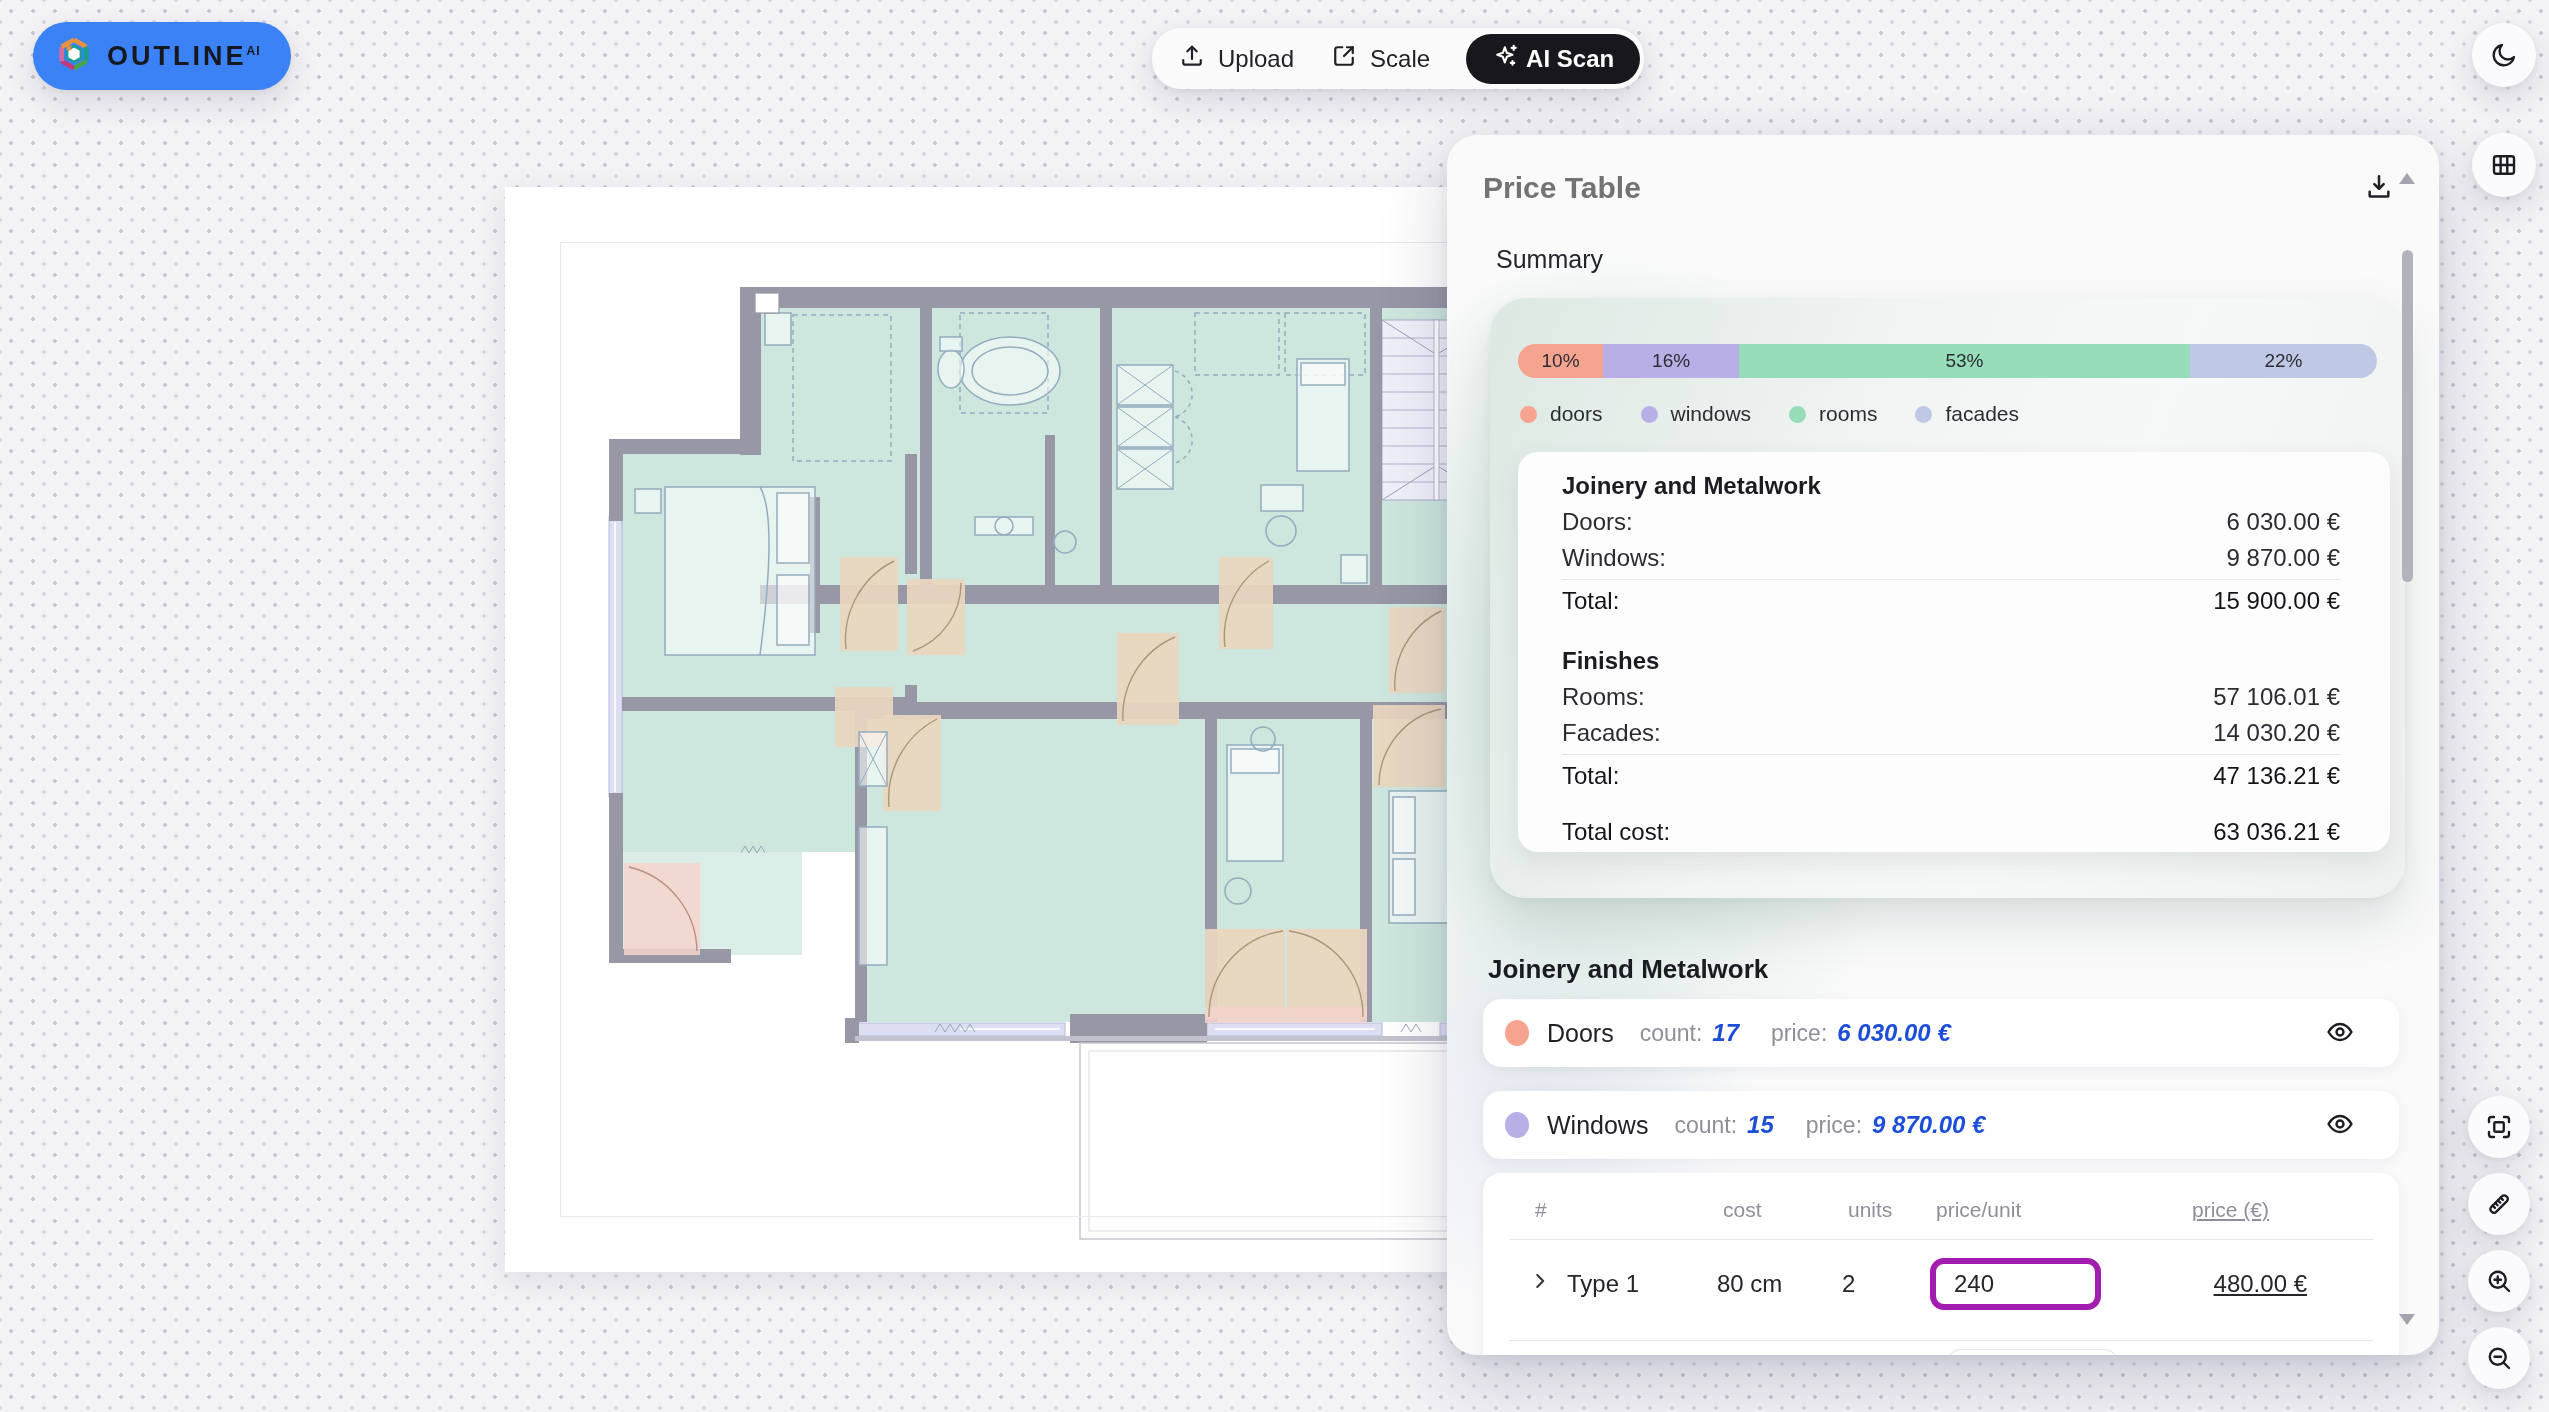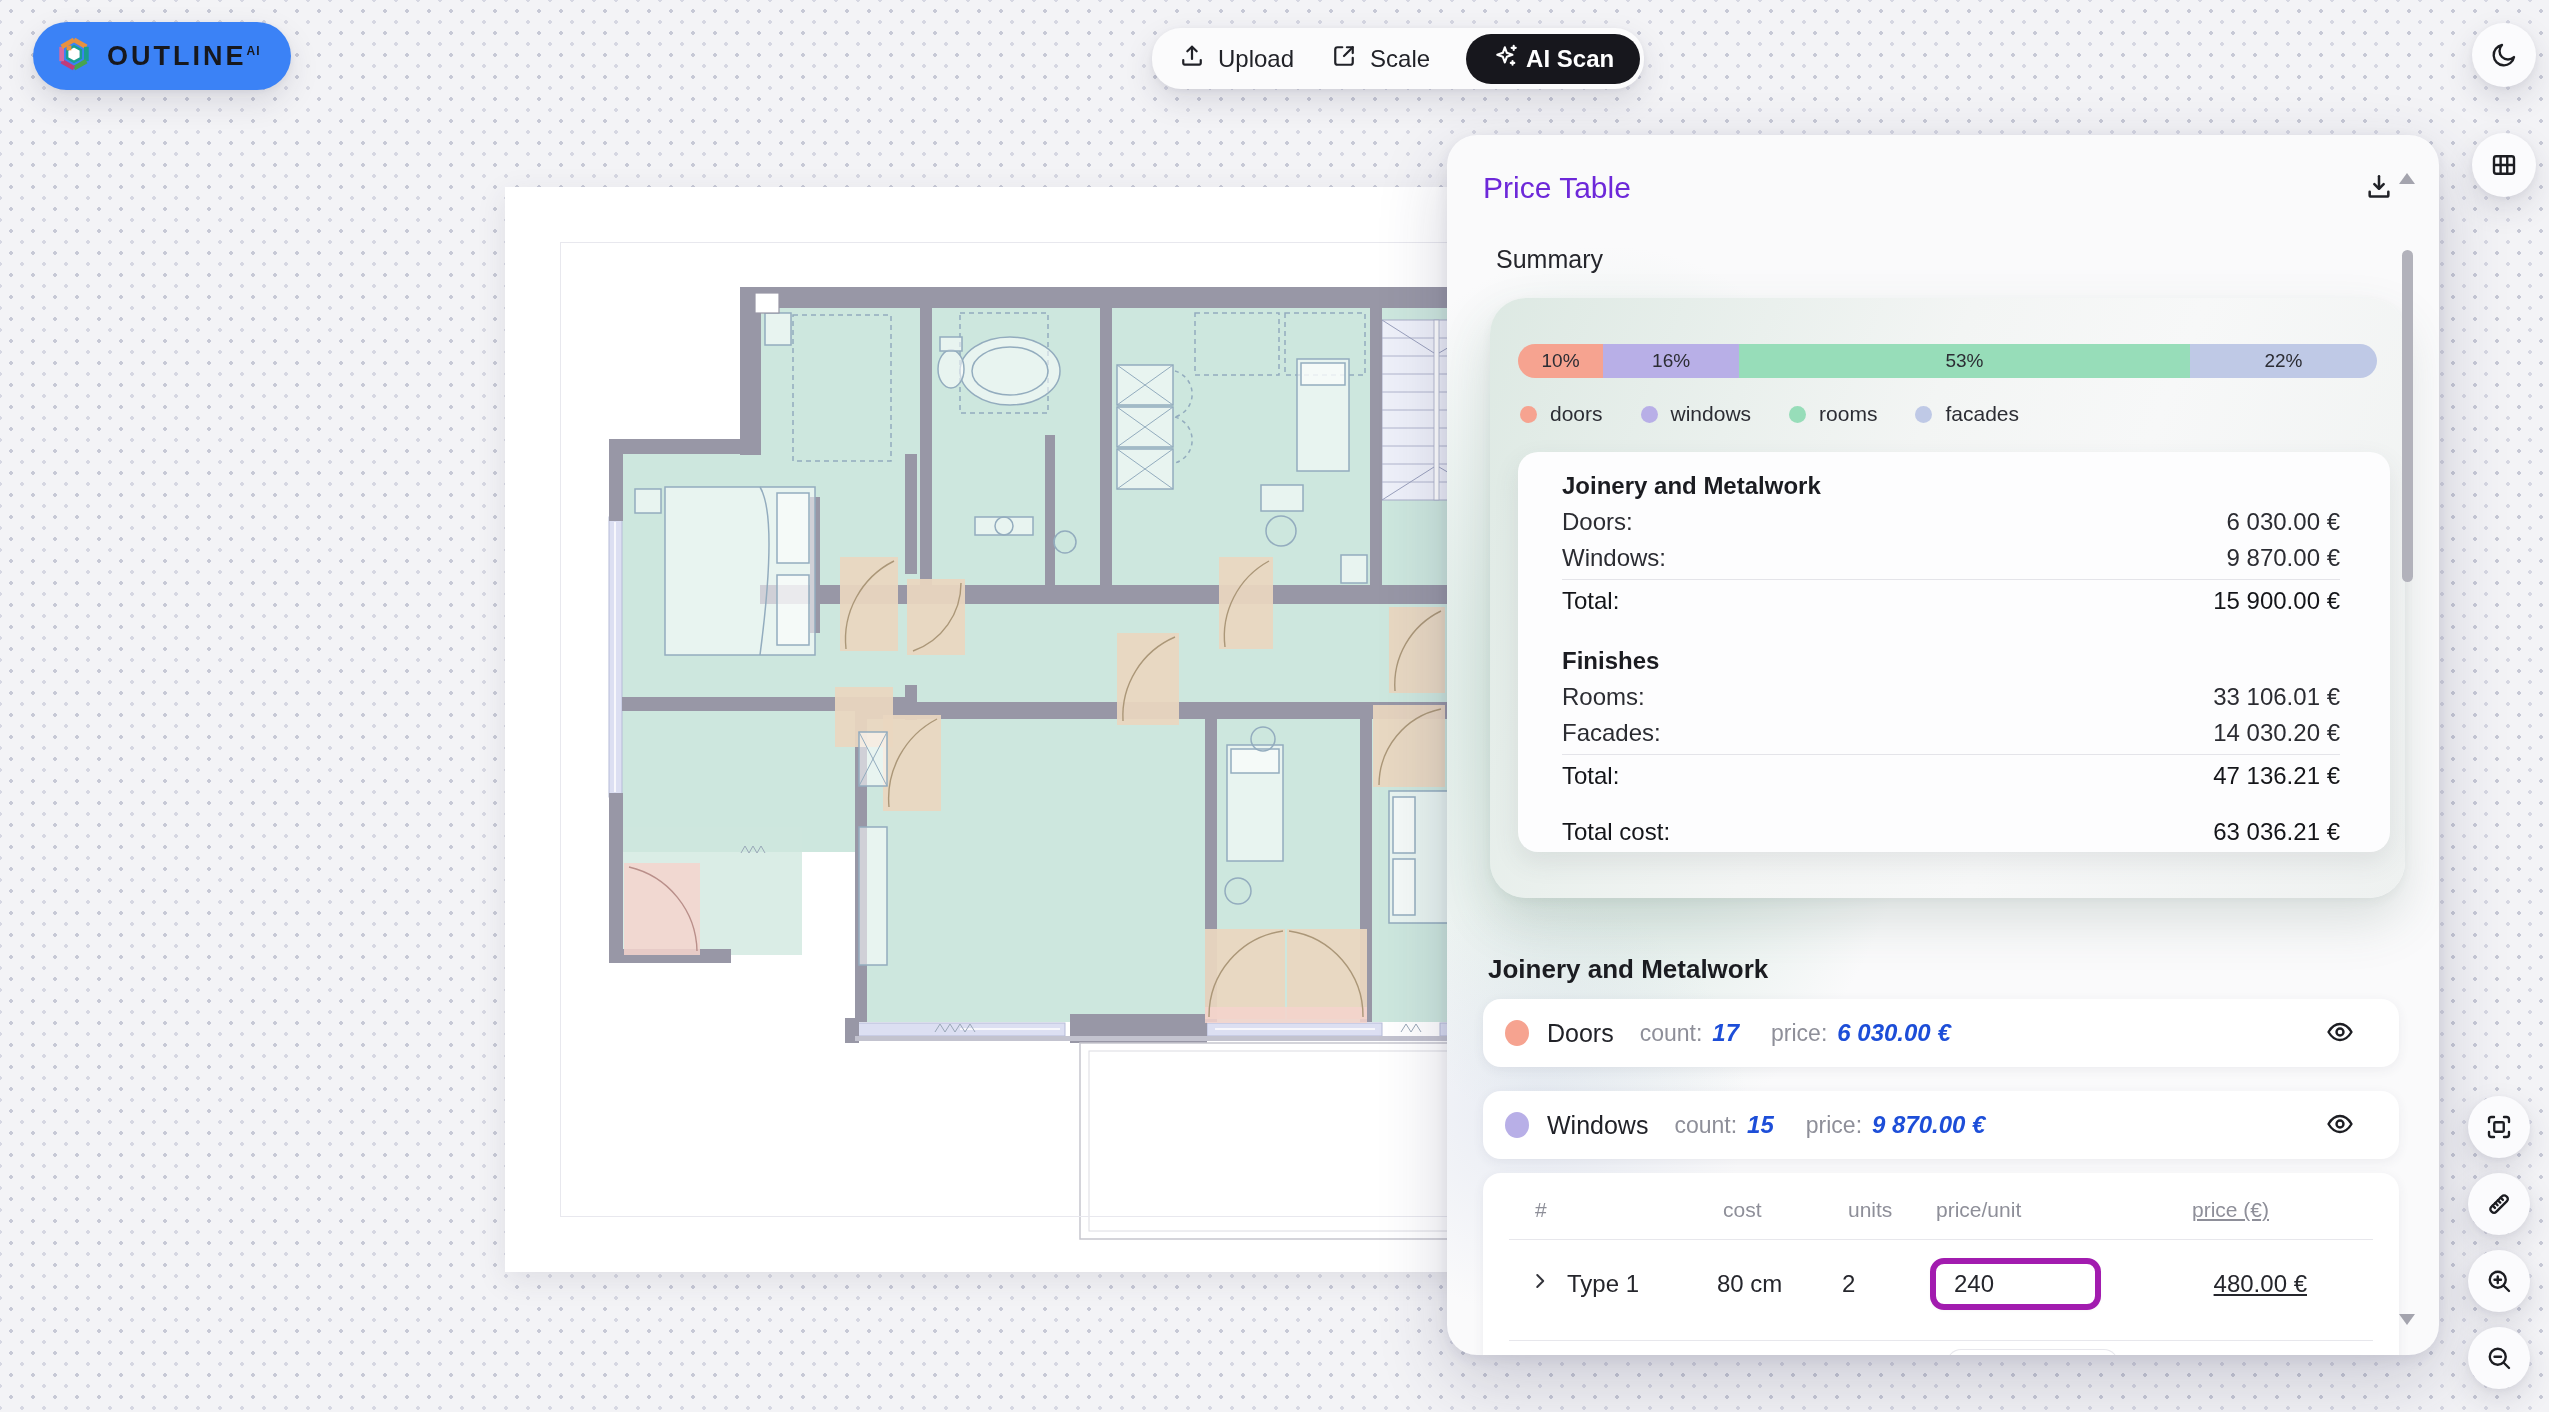--- a/index.html
+++ b/index.html
@@ -49,21 +49,21 @@
     background:#fafafb; border-radius:30px; overflow:hidden; z-index:20;
     box-shadow:0 26px 70px rgba(40,42,80,.20), 0 4px 14px rgba(40,42,80,.08); }
   .panel-glow { position:absolute; left:-160px; top:110px; width:640px; height:900px; border-radius:50%;
     background:radial-gradient(closest-side, rgba(167,206,189,.55), rgba(167,206,189,0));
     pointer-events:none; }
   .panel-glow2 { position:absolute; left:-120px; top:760px; width:420px; height:420px; border-radius:50%;
     background:radial-gradient(closest-side, rgba(188,200,224,.30), rgba(188,200,224,0));
     pointer-events:none; }
   .panel-content { position:relative; height:100%; padding:30px 40px 0 36px; }
   .panel-header { display:flex; align-items:center; justify-content:space-between; height:46px; }
-  .panel-title { font-size:30px; font-weight:normal; color:#6d28d9; }
+  .panel-title { font-size:30px; font-weight:bold; color:#737373; }
   .icon-btn { background:none; border:none; cursor:pointer; padding:4px; display:flex; }
 
   .summary-label { margin:34px 0 0 13px; font-size:25px; color:#25262c; }
   .summary-card { margin:24px 0 0 7px; width:915px; height:600px; border-radius:36px;
     background:linear-gradient(112deg,#dde9e3 0%, #f3f5f4 42%, #f7f8f8 62%, #eef1f0 100%);
     box-shadow:0 24px 50px rgba(70,100,90,.17), 0 4px 10px rgba(70,100,90,.06);
     padding:46px 28px 0 28px; }
   .stackbar { display:flex; width:100%; height:34px; border-radius:17px; overflow:hidden; }
   .stackbar .seg { display:flex; align-items:center; justify-content:center;
     font-size:19px; color:#2c2d34; }
@@ -423,21 +423,21 @@
         <div class="srow total">
             <span>Total:</span>
             <span>15 900.00 €</span>
           </div>
         <div class="gap24"></div>
         <div class="srow head">
             <span>Finishes</span>
           </div>
         <div class="srow">
             <span>Rooms:</span>
-            <span>33 106.01 €</span>
+            <span>57 106.01 €</span>
           </div>
         <div class="srow">
             <span>Facades:</span>
             <span>14 030.20 €</span>
           </div>
         <div class="sdivider"></div>
         <div class="srow total">
             <span>Total:</span>
             <span>47 136.21 €</span>
           </div>

